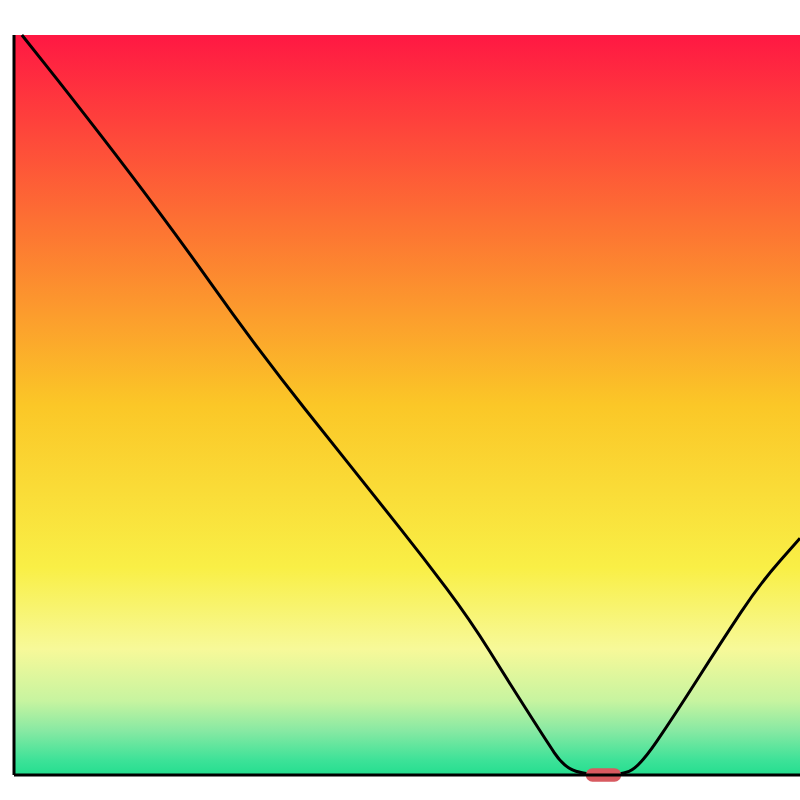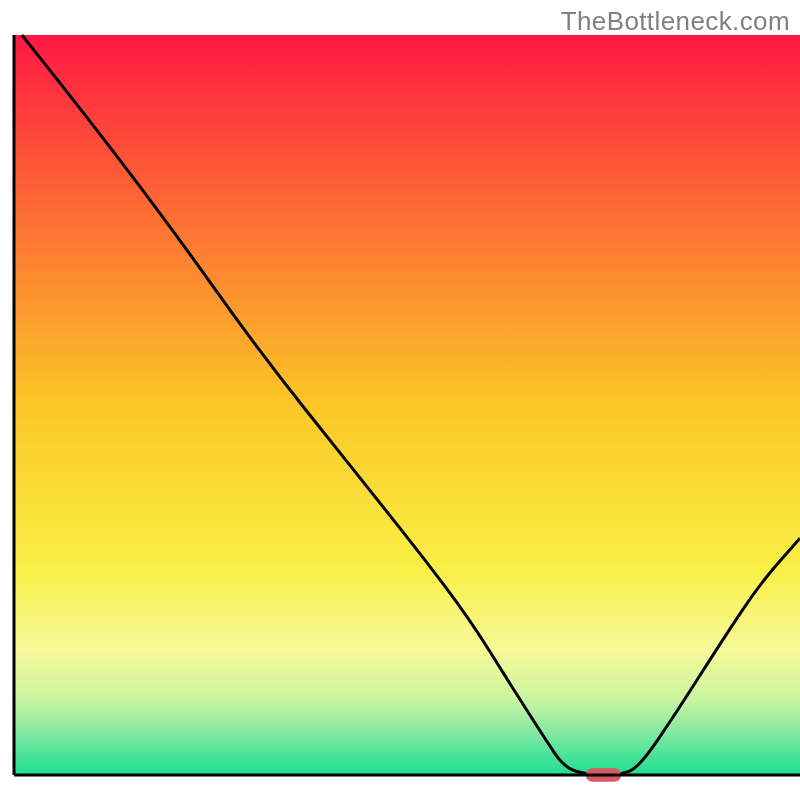--- a/index.html
+++ b/index.html
@@ -28,21 +28,20 @@
   svg {
     position: absolute;
     top: 0;
     left: 0;
   }
 </style>
 </head>
 <body>
 
 <div class="stage">
-  <div class="watermark">TheBottleneck.com</div>
   <svg id="chart-svg" width="800" height="800" viewBox="0 0 800 800">
     <defs>
       <linearGradient id="bg-grad" x1="0" y1="0" x2="0" y2="1">
           <stop offset="0.00%" stop-color="#ff1843"></stop>
           <stop offset="25.00%" stop-color="#fd7033"></stop>
           <stop offset="50.00%" stop-color="#fbc727"></stop>
           <stop offset="72.00%" stop-color="#f9ef46"></stop>
           <stop offset="83.00%" stop-color="#f7f999"></stop>
           <stop offset="90.00%" stop-color="#c7f4a0"></stop>
           <stop offset="94.00%" stop-color="#88e9a3"></stop>

